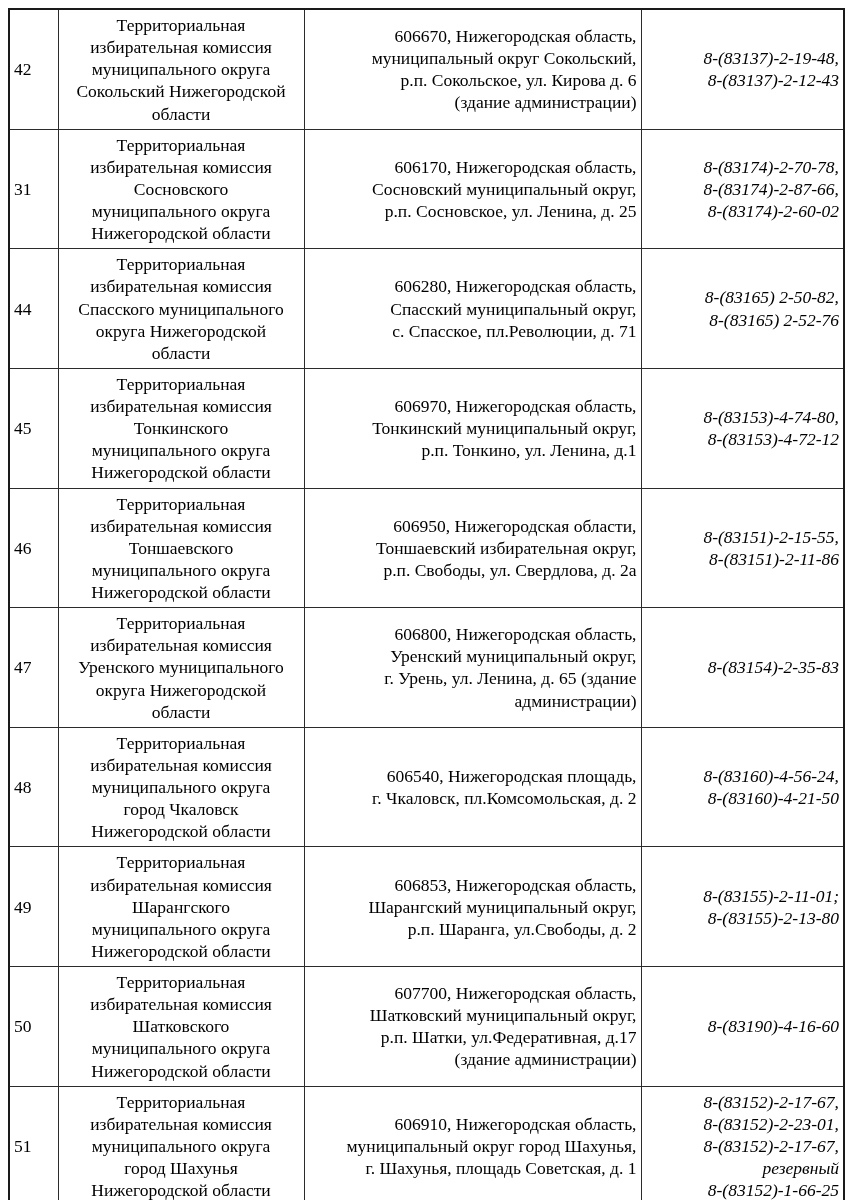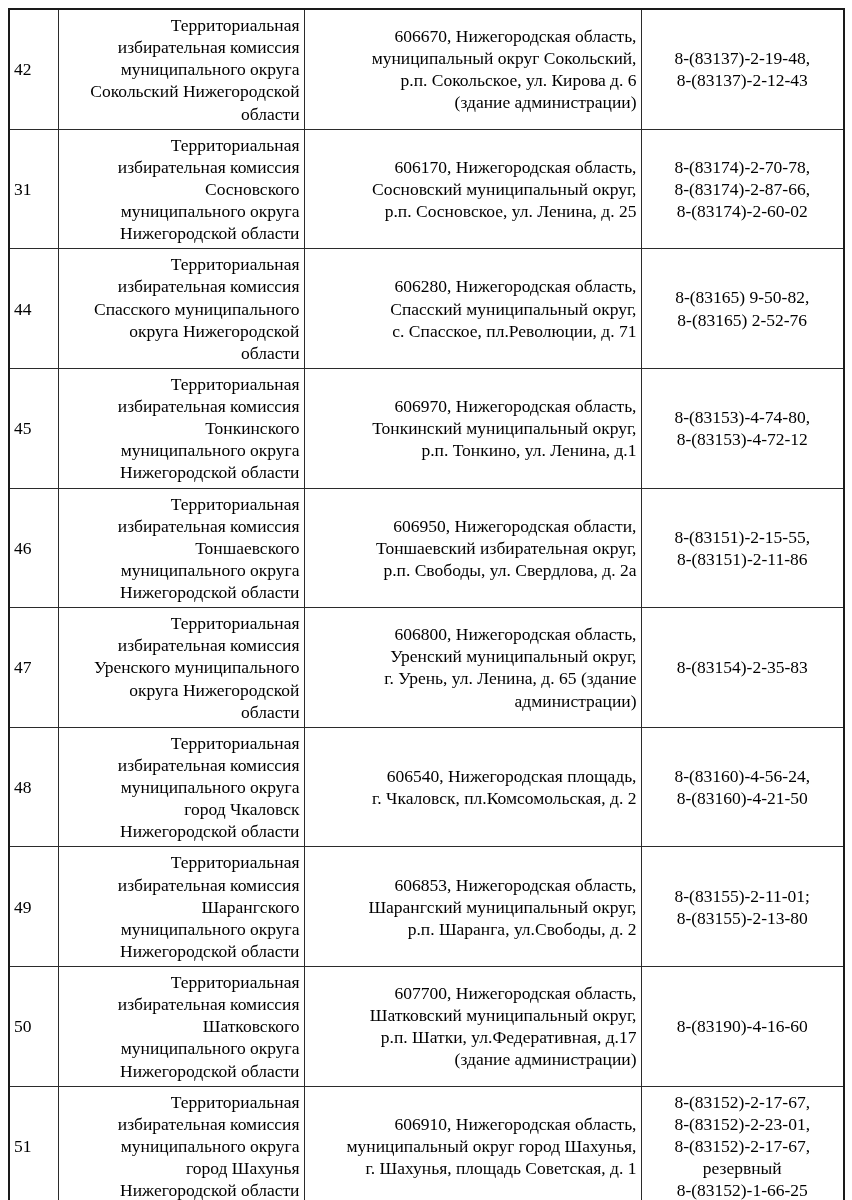--- a/index.html
+++ b/index.html
@@ -46,36 +46,37 @@
   col.c-addr  { width: 337px; }
   col.c-phone { width: 203px; }
 
   td.num {
     text-align: left;
     font-size: 18px;
     padding: 0;
   }
 
   td.name {
-    text-align: right;
+    text-align: center;
     padding-left: 8px;
     padding-right: 4px;
   }
 
   td.addr {
     text-align: right;
     padding-left: 6px;
     padding-right: 6px;
   }
 
   td.phone {
-    text-align: center;
+    text-align: right;
     padding-left: 4px;
     padding-right: 4px;
     white-space: nowrap;
+    font-style: italic;
   }
 
   .line { display: block; }
 </style>
 </head>
 <body>
 
 <div class="page">
   <table class="tik-table">
     <colgroup>
@@ -133,21 +134,21 @@
             <span class="line">Спасского муниципального</span>
             <span class="line">округа Нижегородской</span>
             <span class="line">области</span>
           </td>
           <td class="addr">
             <span class="line">606280, Нижегородская область,</span>
             <span class="line">Спасский муниципальный округ,</span>
             <span class="line">с. Спасское, пл.Революции, д. 71</span>
           </td>
           <td class="phone">
-            <span class="line">8-(83165) 9-50-82,</span>
+            <span class="line">8-(83165) 2-50-82,</span>
             <span class="line">8-(83165) 2-52-76</span>
           </td>
         </tr>
         <tr>
           <td class="num">45</td>
           <td class="name">
             <span class="line">Территориальная</span>
             <span class="line">избирательная комиссия</span>
             <span class="line">Тонкинского</span>
             <span class="line">муниципального округа</span>

